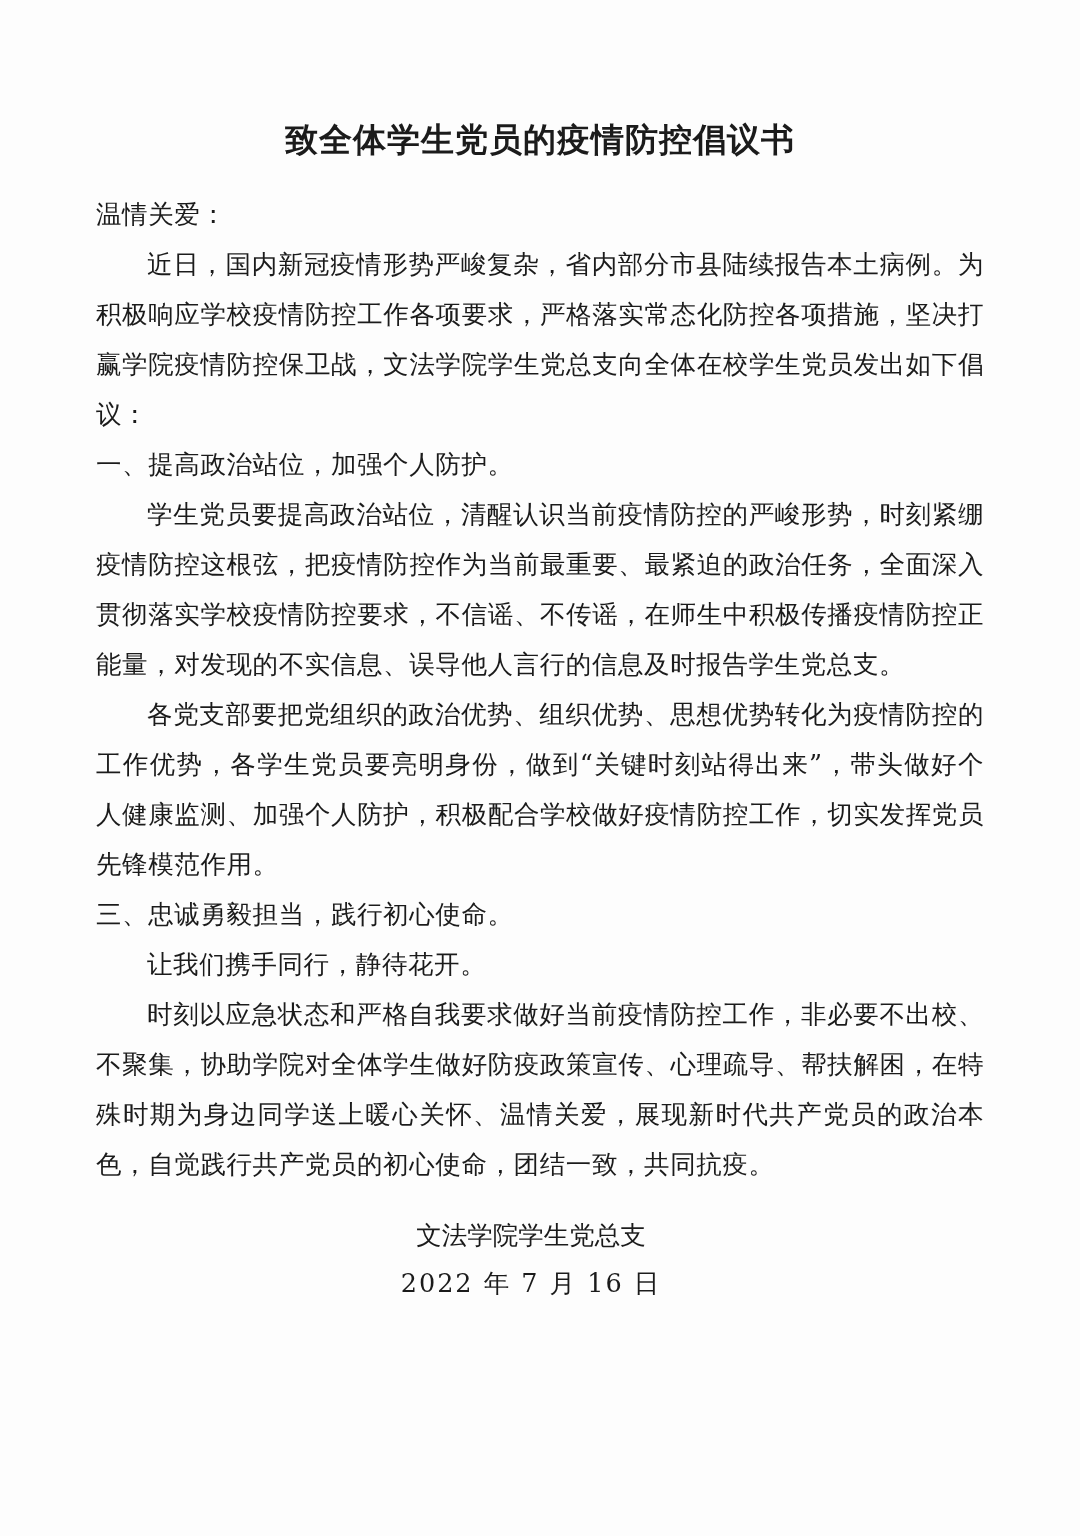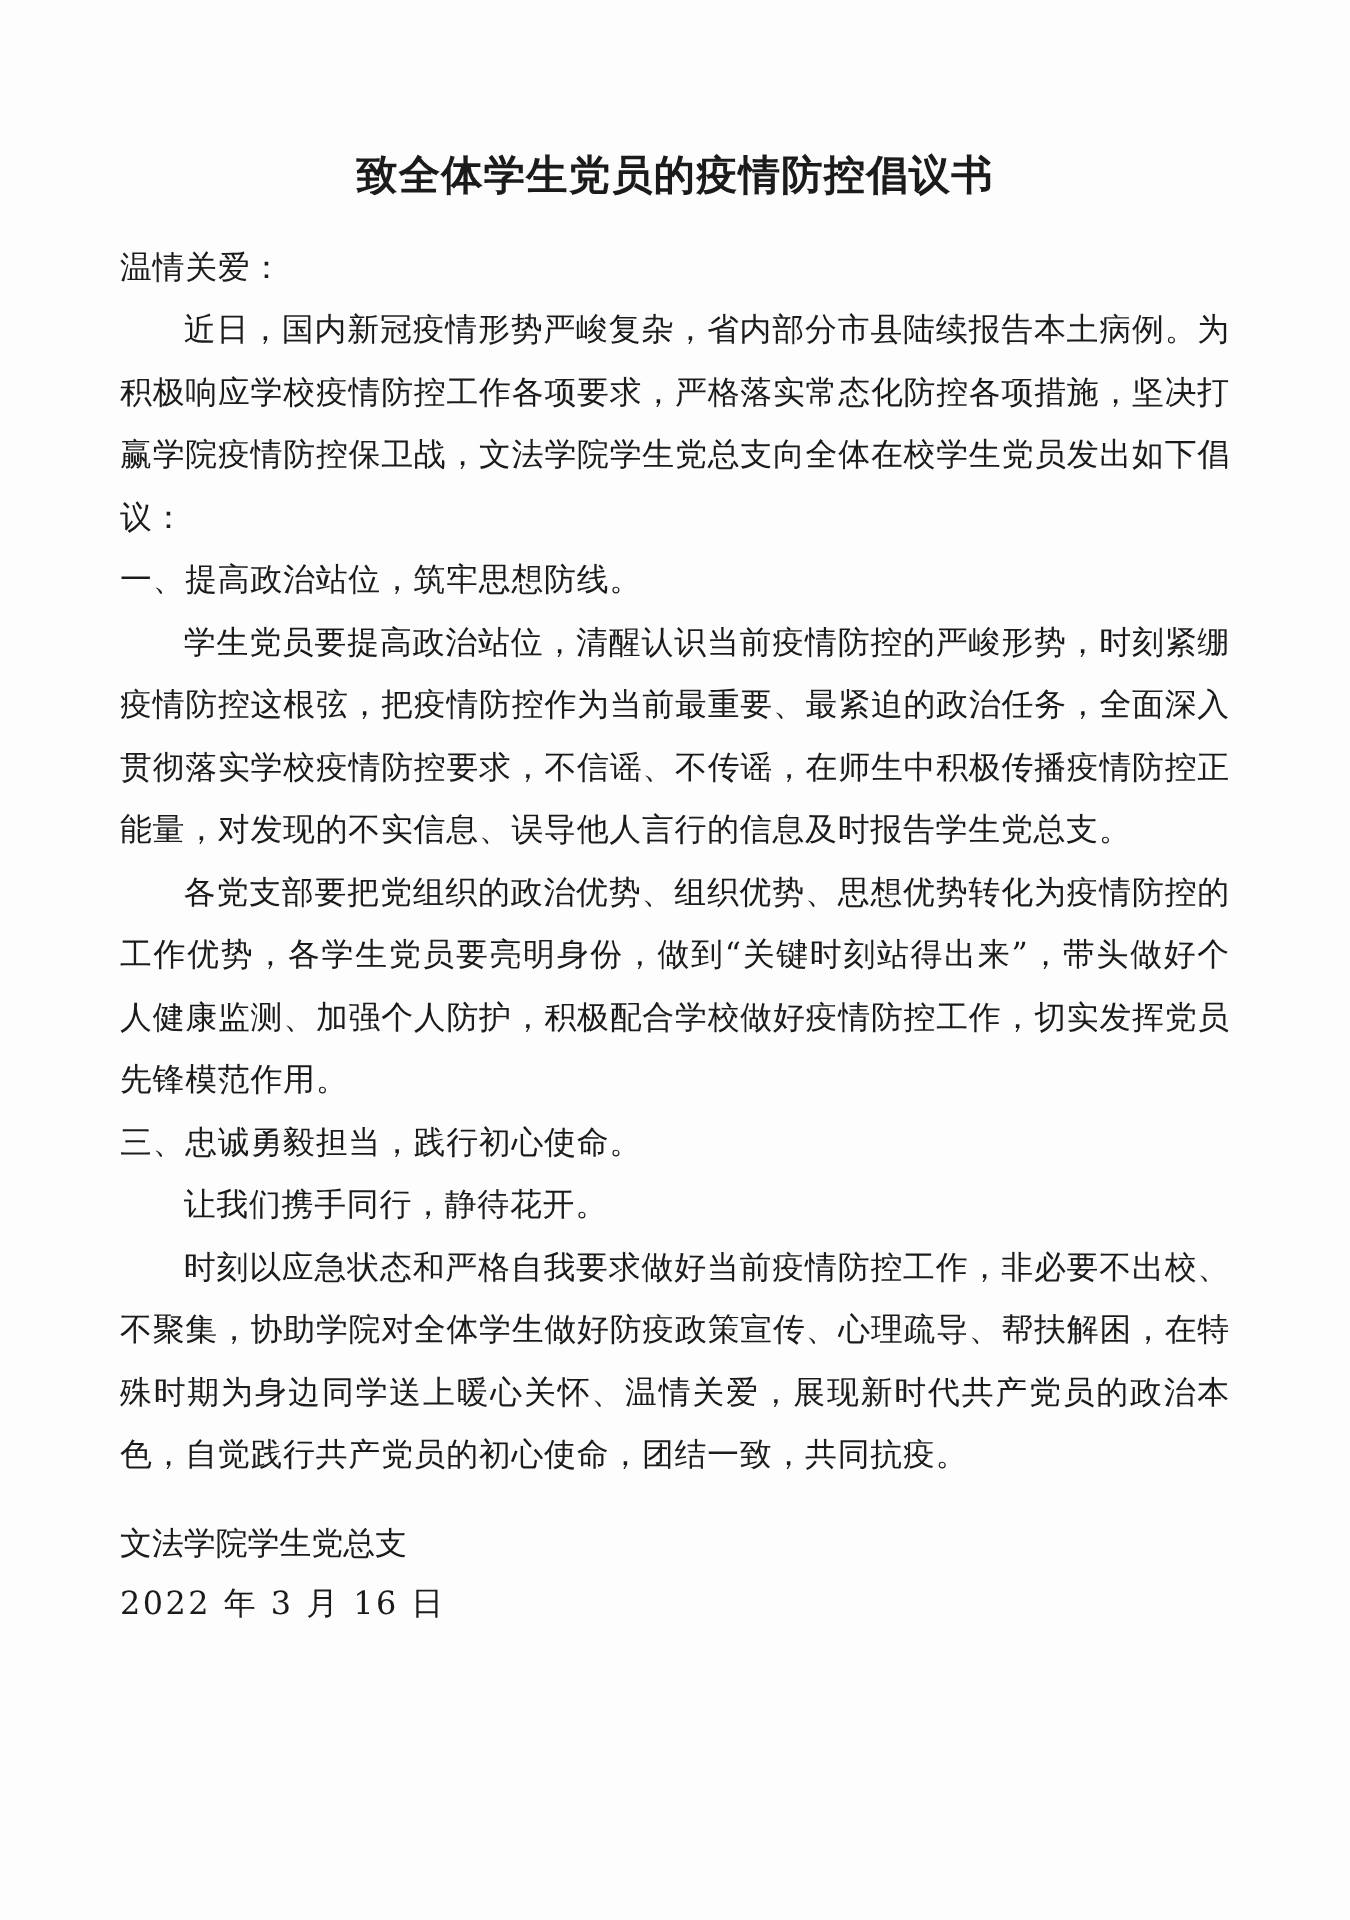--- a/index.html
+++ b/index.html
@@ -38,21 +38,21 @@
     letter-spacing: 0.6px;
   }
   p {
     margin: 0;
   }
   p.indent {
     text-indent: 2em;
   }
   .sign-block {
     margin-top: 22px;
-    text-align: left;
+    text-align: center;
     font-size: 25.5px;
     line-height: 48px;
     padding-right: 18px;
   }
   .sign-line {
     display: block;
   }
   .sign-date {
     letter-spacing: 2px;
   }
@@ -60,26 +60,26 @@
 </head>
 <body>
 
 <div class="page">
 
   <h1 class="doc-title">致全体学生党员的疫情防控倡议书</h1>
 
   <div class="body-text">
     <p>温情关爱：</p>
     <p class="indent">近日，国内新冠疫情形势严峻复杂，省内部分市县陆续报告本土病例。为积极响应学校疫情防控工作各项要求，严格落实常态化防控各项措施，坚决打赢学院疫情防控保卫战，文法学院学生党总支向全体在校学生党员发出如下倡议：</p>
-    <p>一、提高政治站位，筑牢思想防线。</p>
+    <p>一、提高政治站位，加强个人防护。</p>
     <p class="indent">学生党员要提高政治站位，清醒认识当前疫情防控的严峻形势，时刻紧绷疫情防控这根弦，把疫情防控作为当前最重要、最紧迫的政治任务，全面深入贯彻落实学校疫情防控要求，不信谣、不传谣，在师生中积极传播疫情防控正能量，对发现的不实信息、误导他人言行的信息及时报告学生党总支。</p>
     <p class="indent">各党支部要把党组织的政治优势、组织优势、思想优势转化为疫情防控的工作优势，各学生党员要亮明身份，做到“关键时刻站得出来”，带头做好个人健康监测、加强个人防护，积极配合学校做好疫情防控工作，切实发挥党员先锋模范作用。</p>
     <p>三、忠诚勇毅担当，践行初心使命。</p>
     <p class="indent">让我们携手同行，静待花开。</p>
     <p class="indent">时刻以应急状态和严格自我要求做好当前疫情防控工作，非必要不出校、不聚集，协助学院对全体学生做好防疫政策宣传、心理疏导、帮扶解困，在特殊时期为身边同学送上暖心关怀、温情关爱，展现新时代共产党员的政治本色，自觉践行共产党员的初心使命，团结一致，共同抗疫。</p>
   </div>
 
   <div class="sign-block">
     <span class="sign-line">文法学院学生党总支</span>
-    <span class="sign-line sign-date">2022 年 3 月 16 日</span>
+    <span class="sign-line sign-date">2022 年 7 月 16 日</span>
   </div>
 
 </div>
 
 </body></html>

